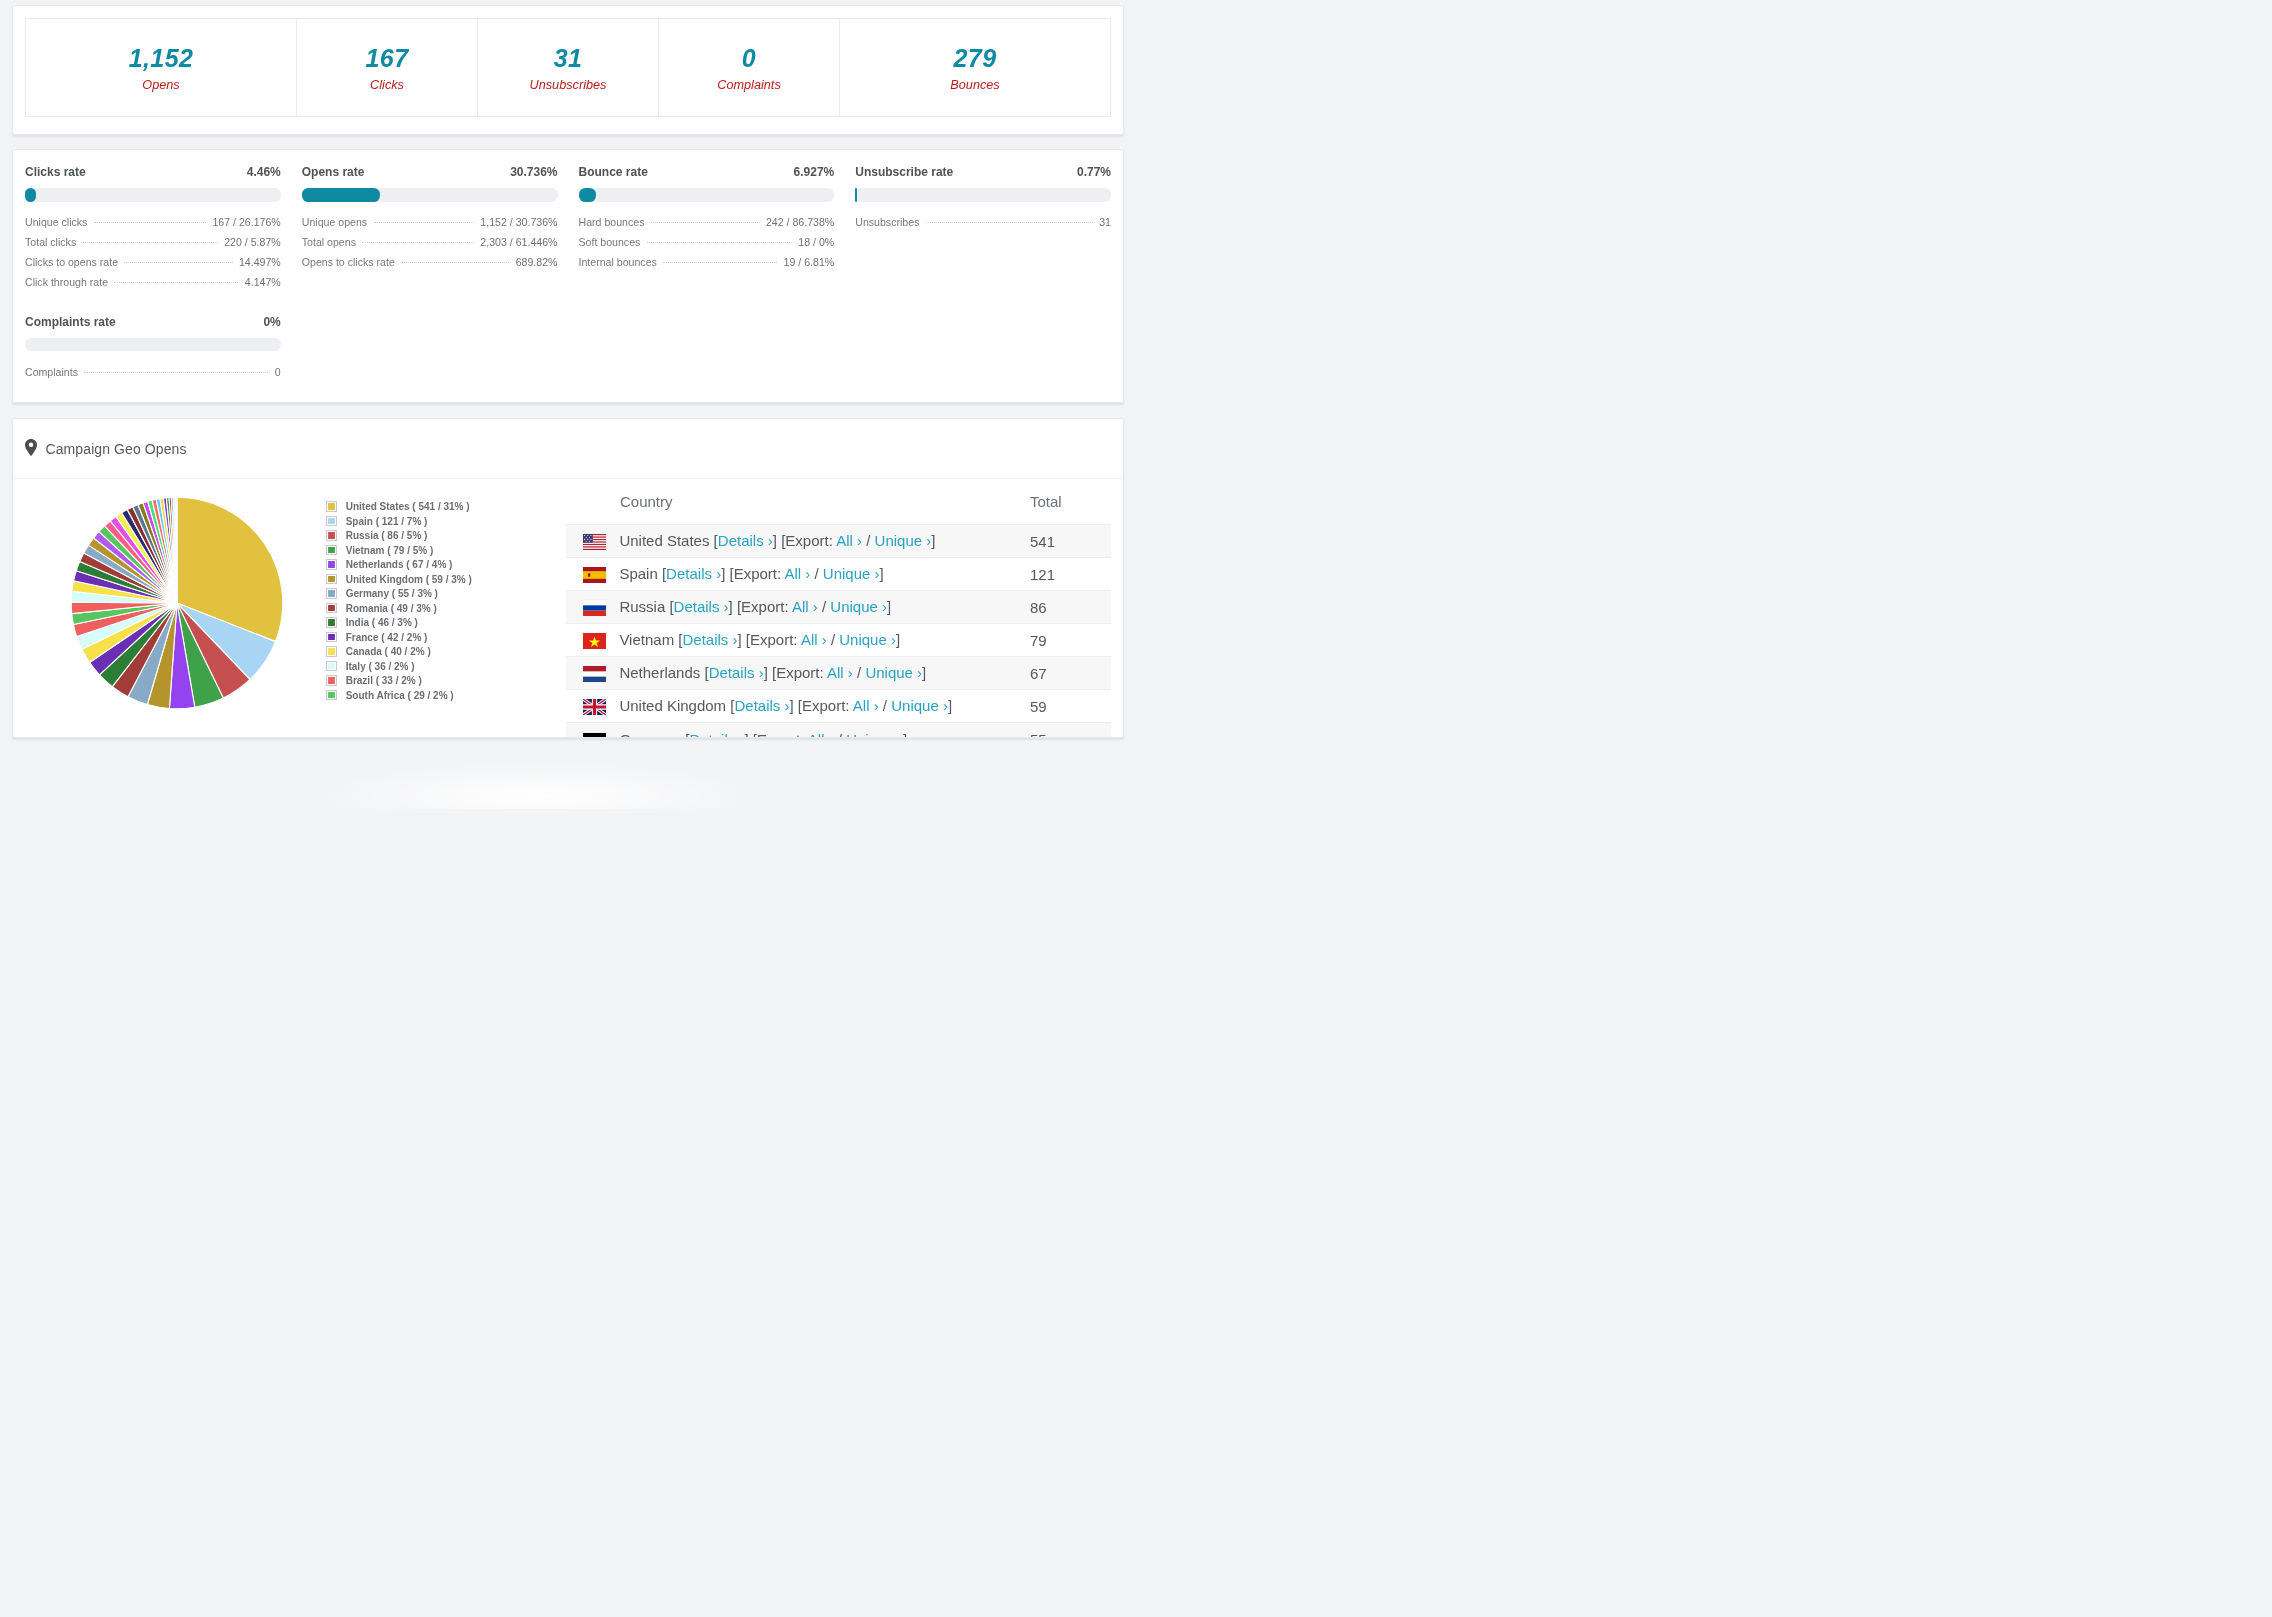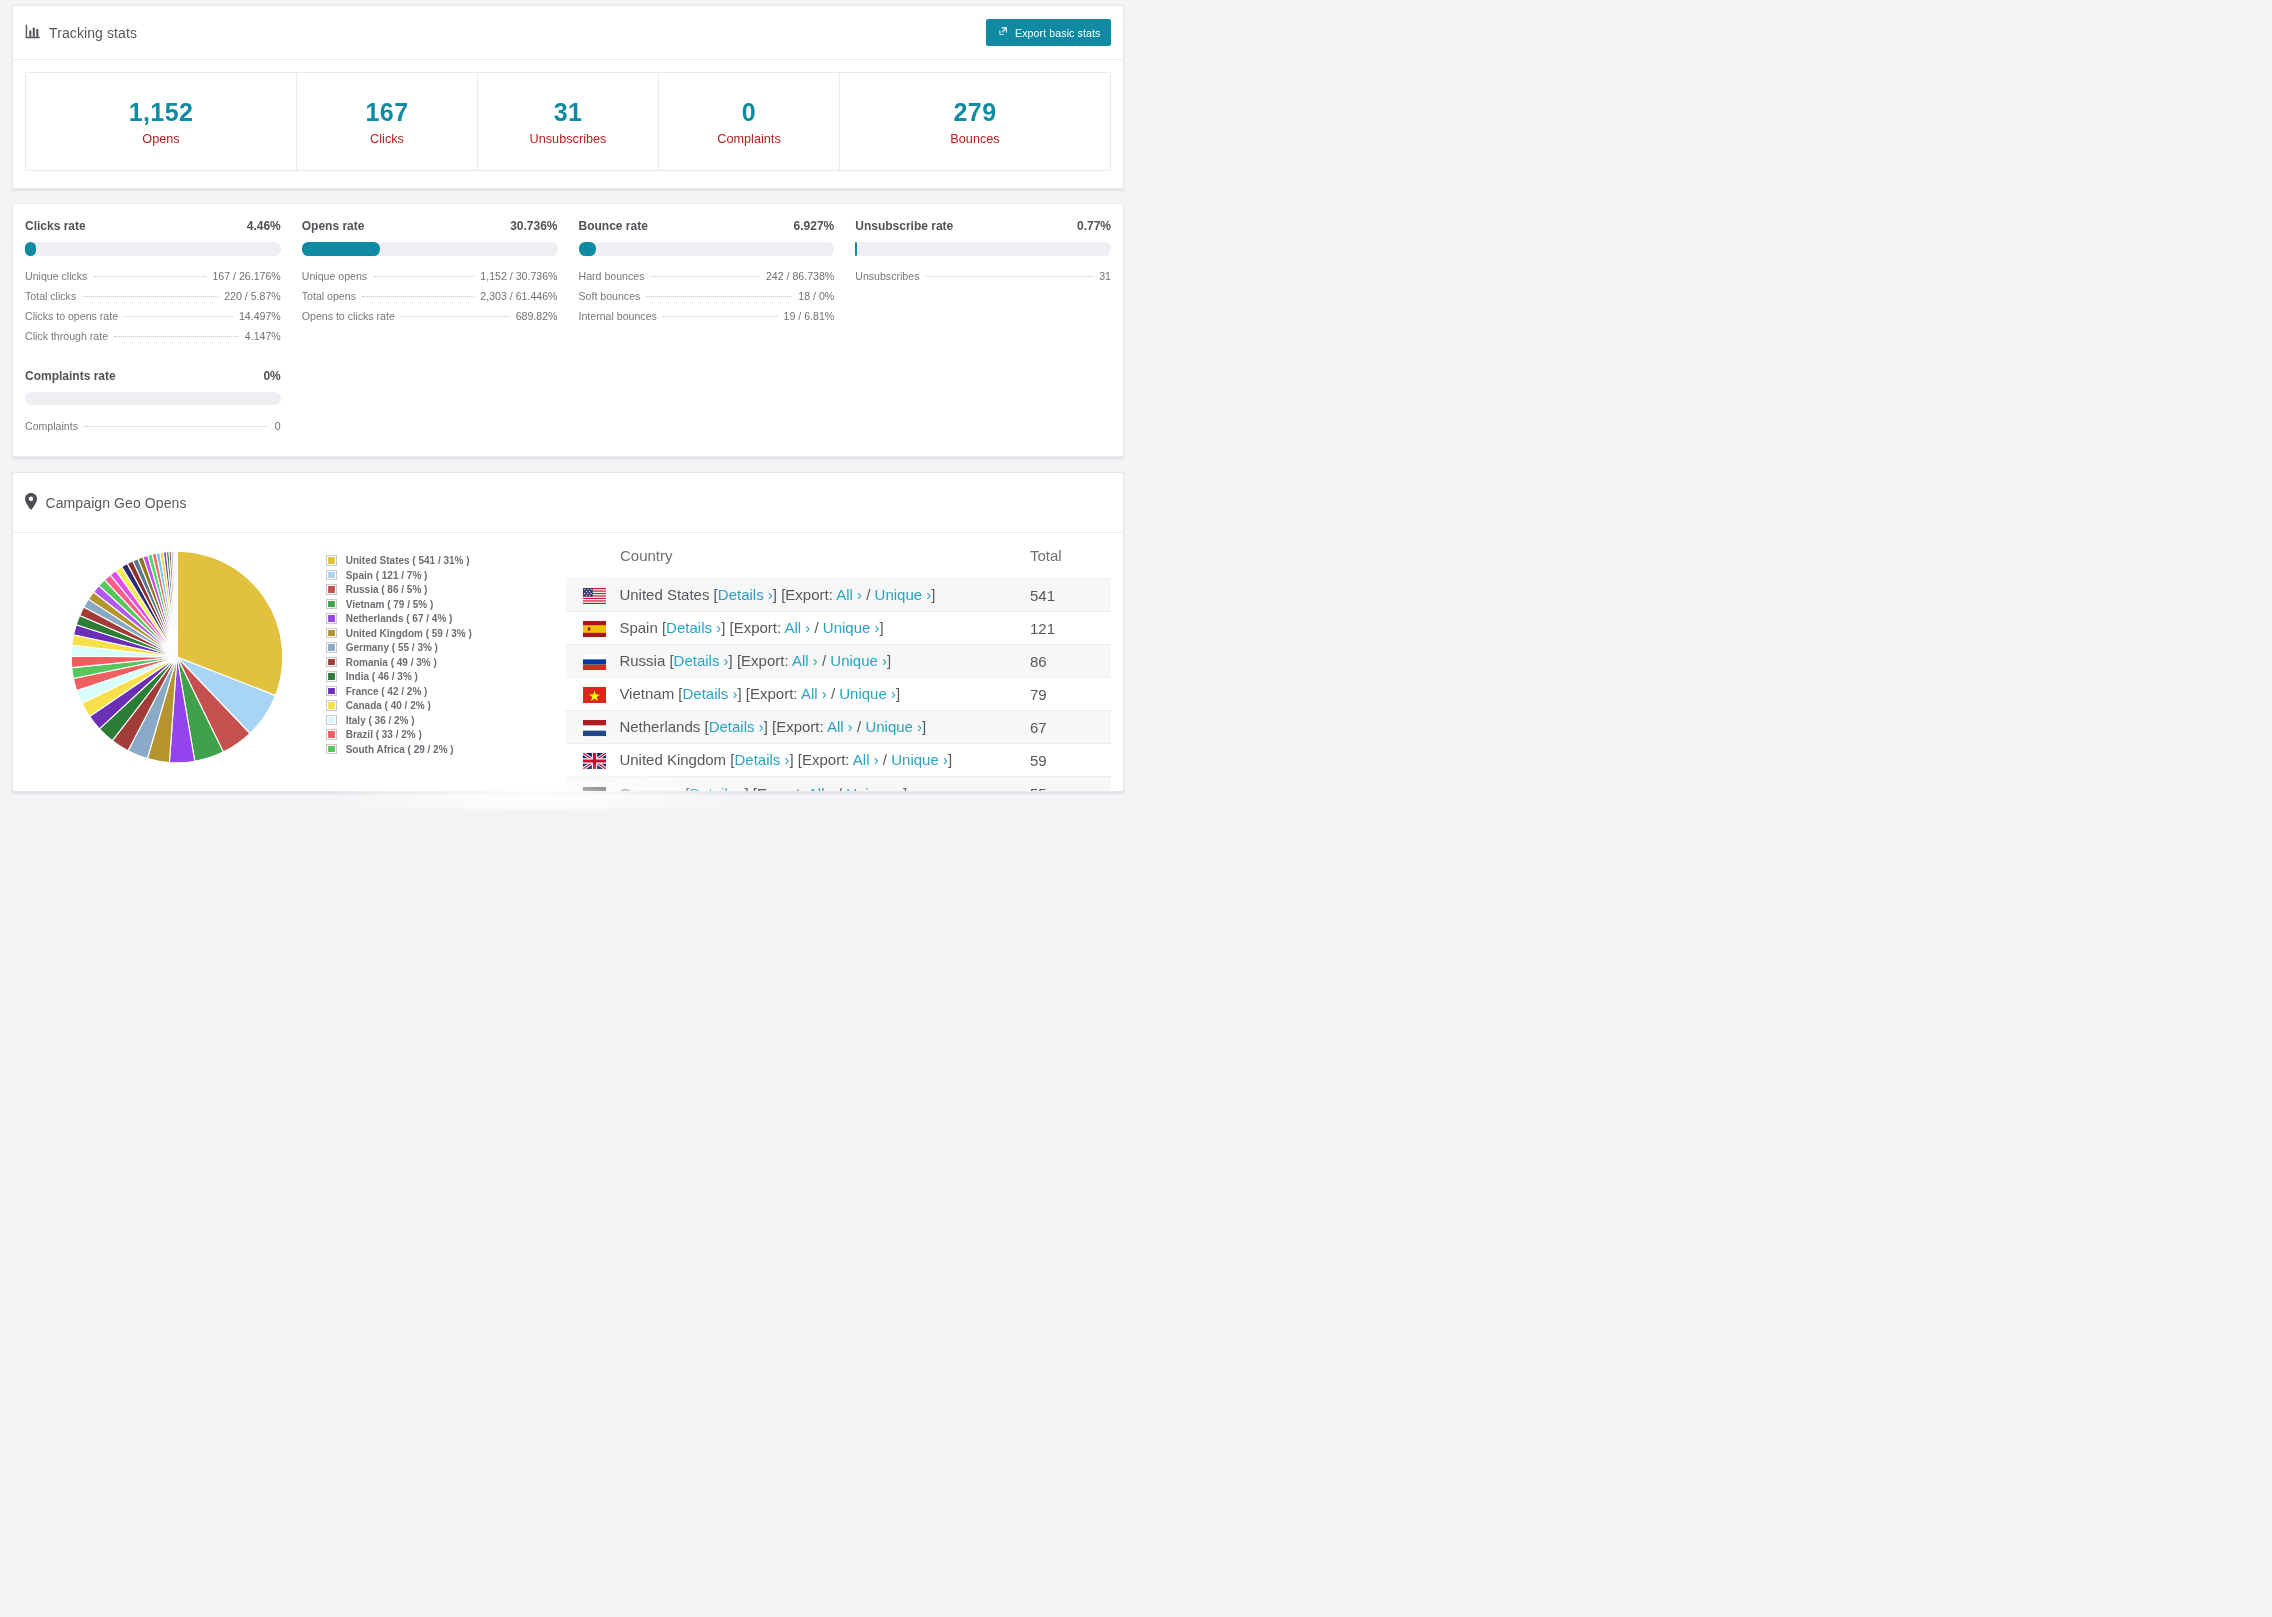--- a/index.html
+++ b/index.html
@@ -23,21 +23,21 @@
 
   
   .card-tracking{margin-top:5px;}
   .card-tracking .card-header{height:53px;}
   .export-btn{
     display:flex;align-items:center;gap:6.4px;cursor:pointer;
     background:#0e8aa3;color:#fff;border:none;border-radius:2.1px;
     font-size:10.6px;padding:7px 10.6px;font-family:inherit;letter-spacing:0.1px;
   }
   .stats-wrap{padding:12px 12px 17px 12px;}
-  .stats-table{display:flex;border:0.7px solid #e9eaec;height:97px;}
+  .stats-table{display:flex;border:0.7px solid #e9eaec;height:97px;font-style:italic;}
   .stat-cell{flex:1;display:flex;flex-direction:column;align-items:center;justify-content:center;border-left:0.7px solid #e9eaec;}
   .stat-cell:first-child{border-left:none;flex:1.5;}
   .stat-cell:last-child{flex:1.5;}
   .stat-value{font-size:25px;font-weight:700;color:#0e8aa3;letter-spacing:0.4px;}
   .stat-label{font-size:12.7px;color:#b91c1c;margin-top:5px;}
 
   
   .card-rates{margin-top:14px;padding:15px 12px 20px 12px;}
   .rates-grid{display:grid;grid-template-columns:1fr 1fr 1fr 1fr;column-gap:21px;row-gap:22.6px;}
   .rate-head{display:flex;justify-content:space-between;align-items:baseline;font-weight:700;font-size:12px;color:#4e5357;}
@@ -71,44 +71,20 @@
     position:absolute;left:318px;bottom:-17.6px;width:438px;height:71px;pointer-events:none;
     background:radial-gradient(ellipse at center, rgba(255,255,255,.95) 0%, rgba(255,255,255,0) 70%);
   }
 </style>
 </head>
 <body>
 
 <div class="page">
 
   <section class="card card-tracking">
-    <div class="card-header">
-      <div class="card-title">
-        <span>
-          <svg width="15.5" height="15" viewBox="0 0 22 21">
-              <g fill="none" stroke="#55595d" stroke-width="2">
-                <path d="M2 1v18h19"></path>
-                <rect x="6" y="9" width="3" height="9" fill="#55595d" stroke="none"></rect>
-                <rect x="11" y="5" width="3" height="13" fill="#55595d" stroke="none"></rect>
-                <rect x="16" y="7" width="3" height="11" fill="#55595d" stroke="none"></rect>
-              </g>
-            </svg>
-        </span>
-        <span>Tracking stats</span>
-      </div>
-      <button class="export-btn">
-        <span>
-          <svg width="12" height="10.6" viewBox="0 0 24 24">
-              <path d="M4 10v10h10v-2H6v-8H4z" fill="#fff"></path>
-              <path d="M9 3h12v12h-2.6V7.4l-8.1 8.1-1.8-1.8 8.1-8.1H9V3z" fill="#fff"></path>
-            </svg>
-        </span>
-        <span>Export basic stats</span>
-      </button>
-    </div>
     <div class="stats-wrap">
       <div class="stats-table" id="statsRow">
           <div class="stat-cell">
             <div class="stat-value">1,152</div>
             <div class="stat-label">Opens</div>
           </div>
           <div class="stat-cell">
             <div class="stat-value">167</div>
             <div class="stat-label">Clicks</div>
           </div>

